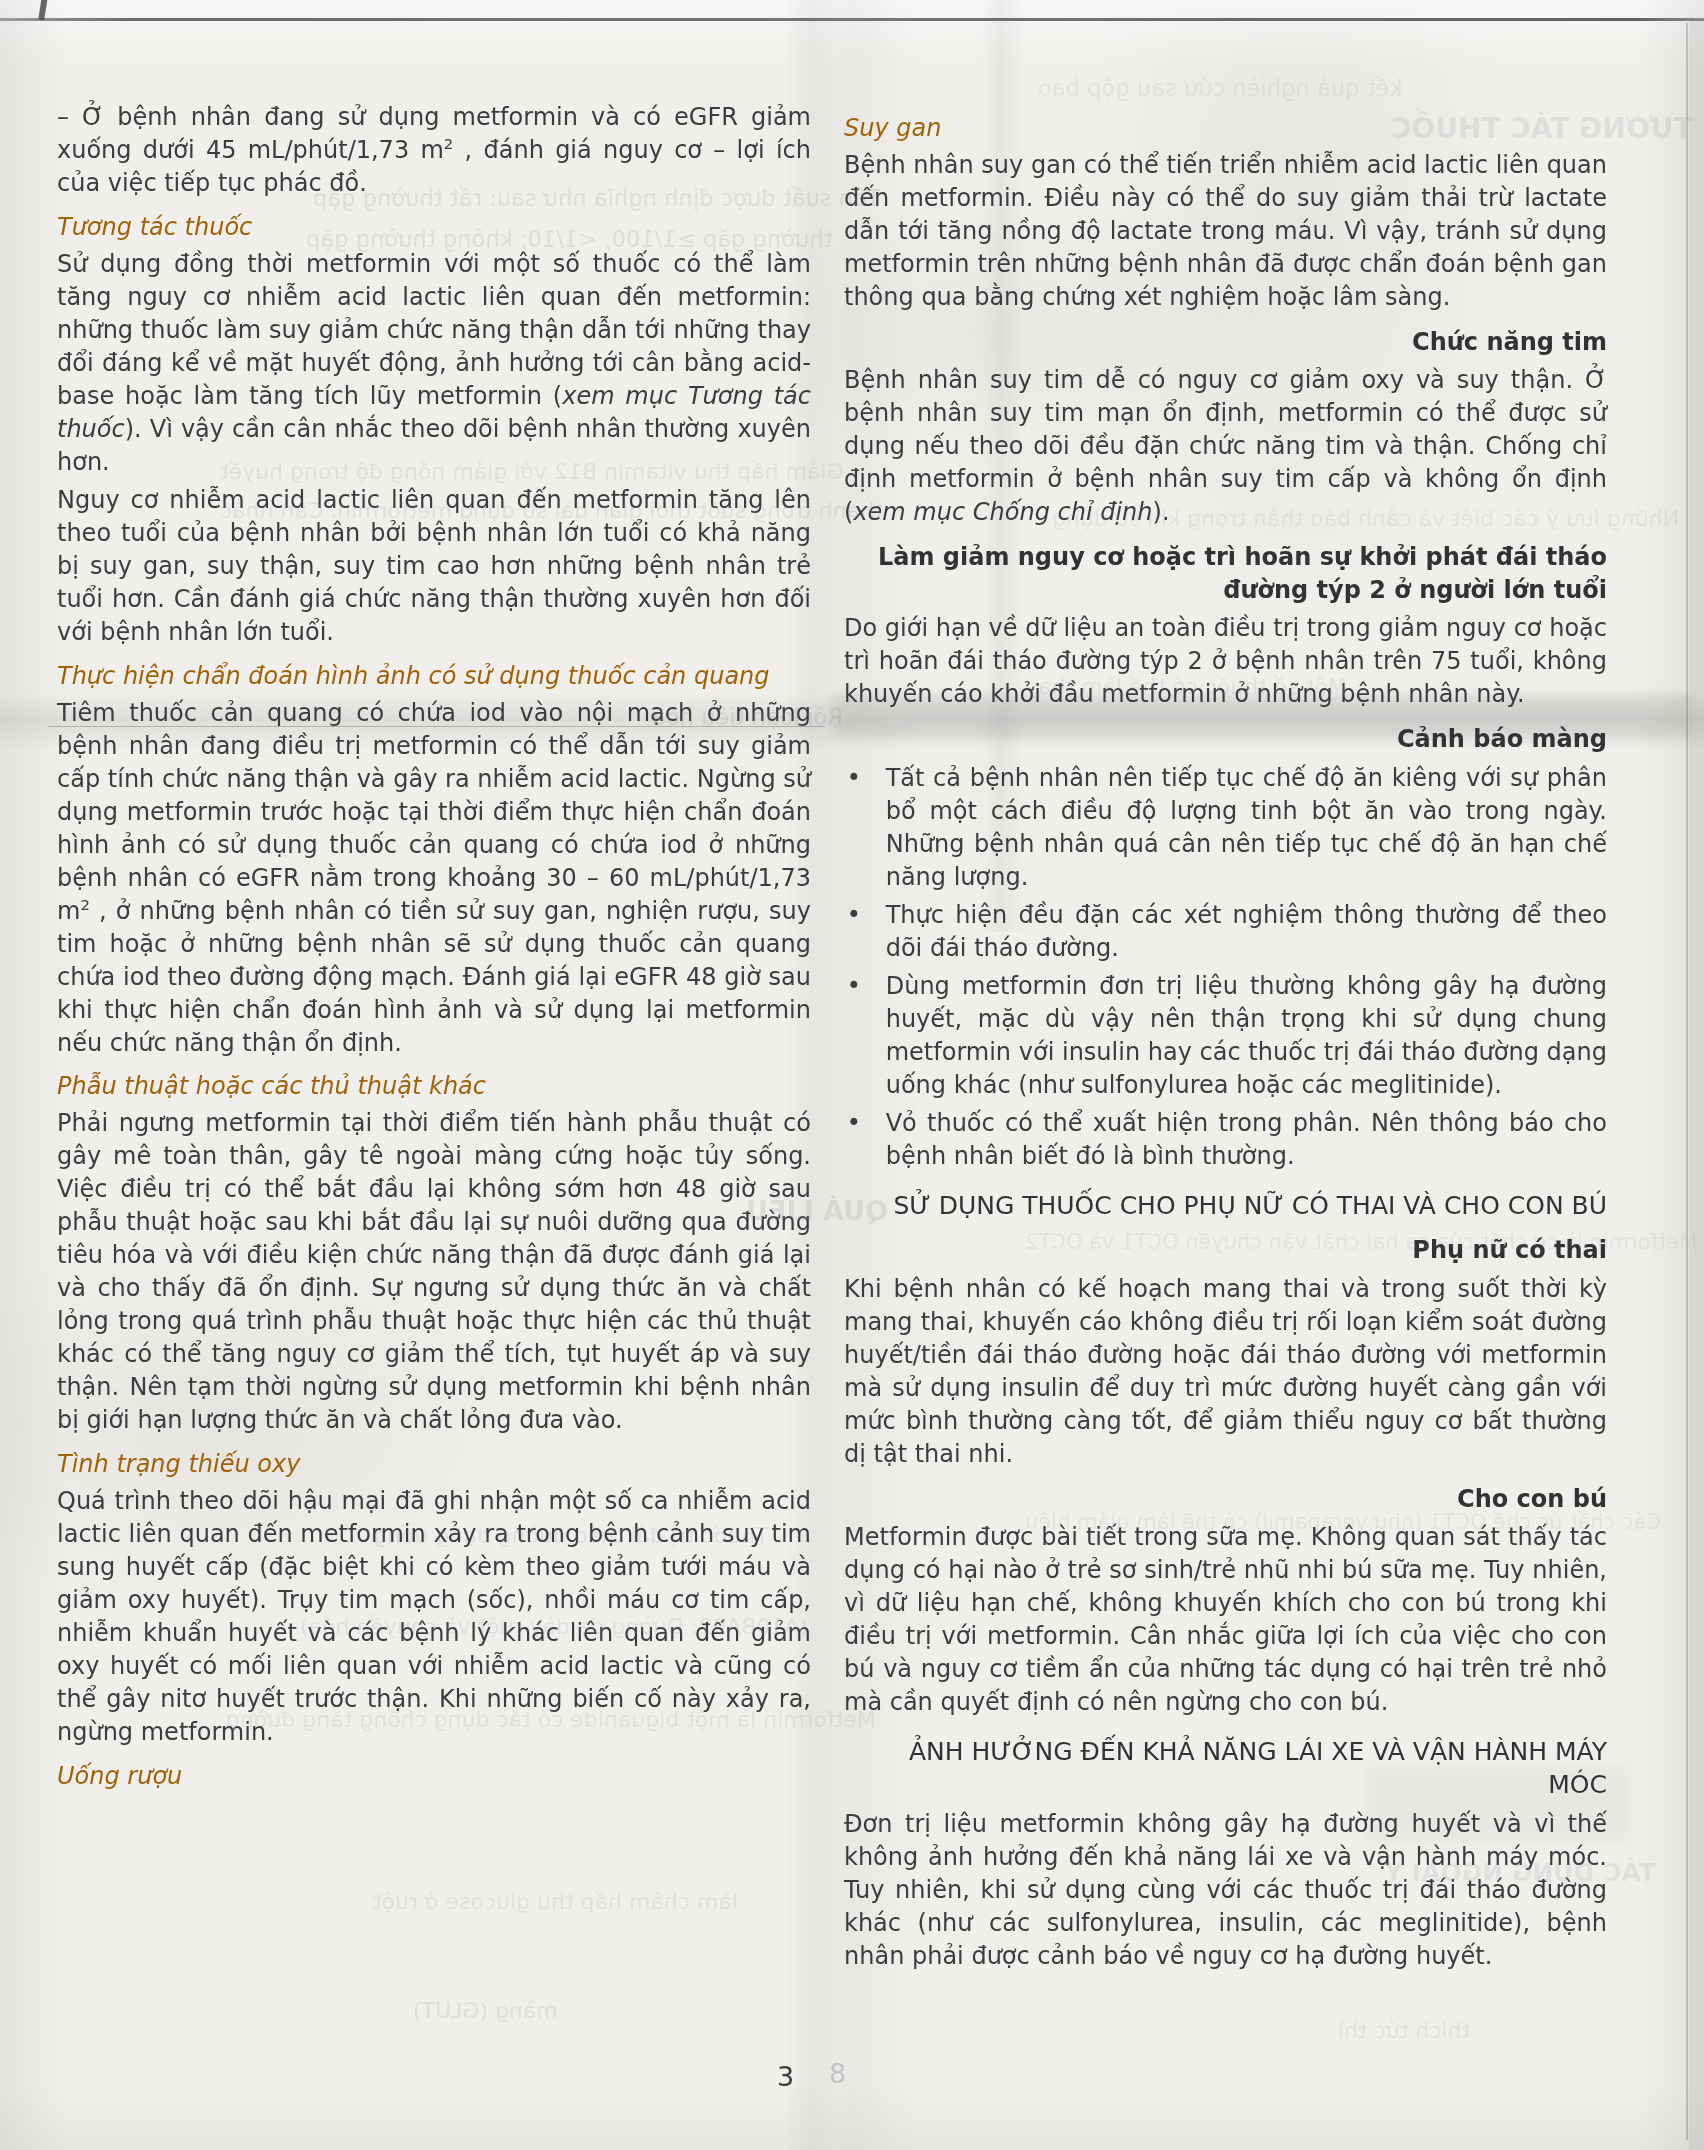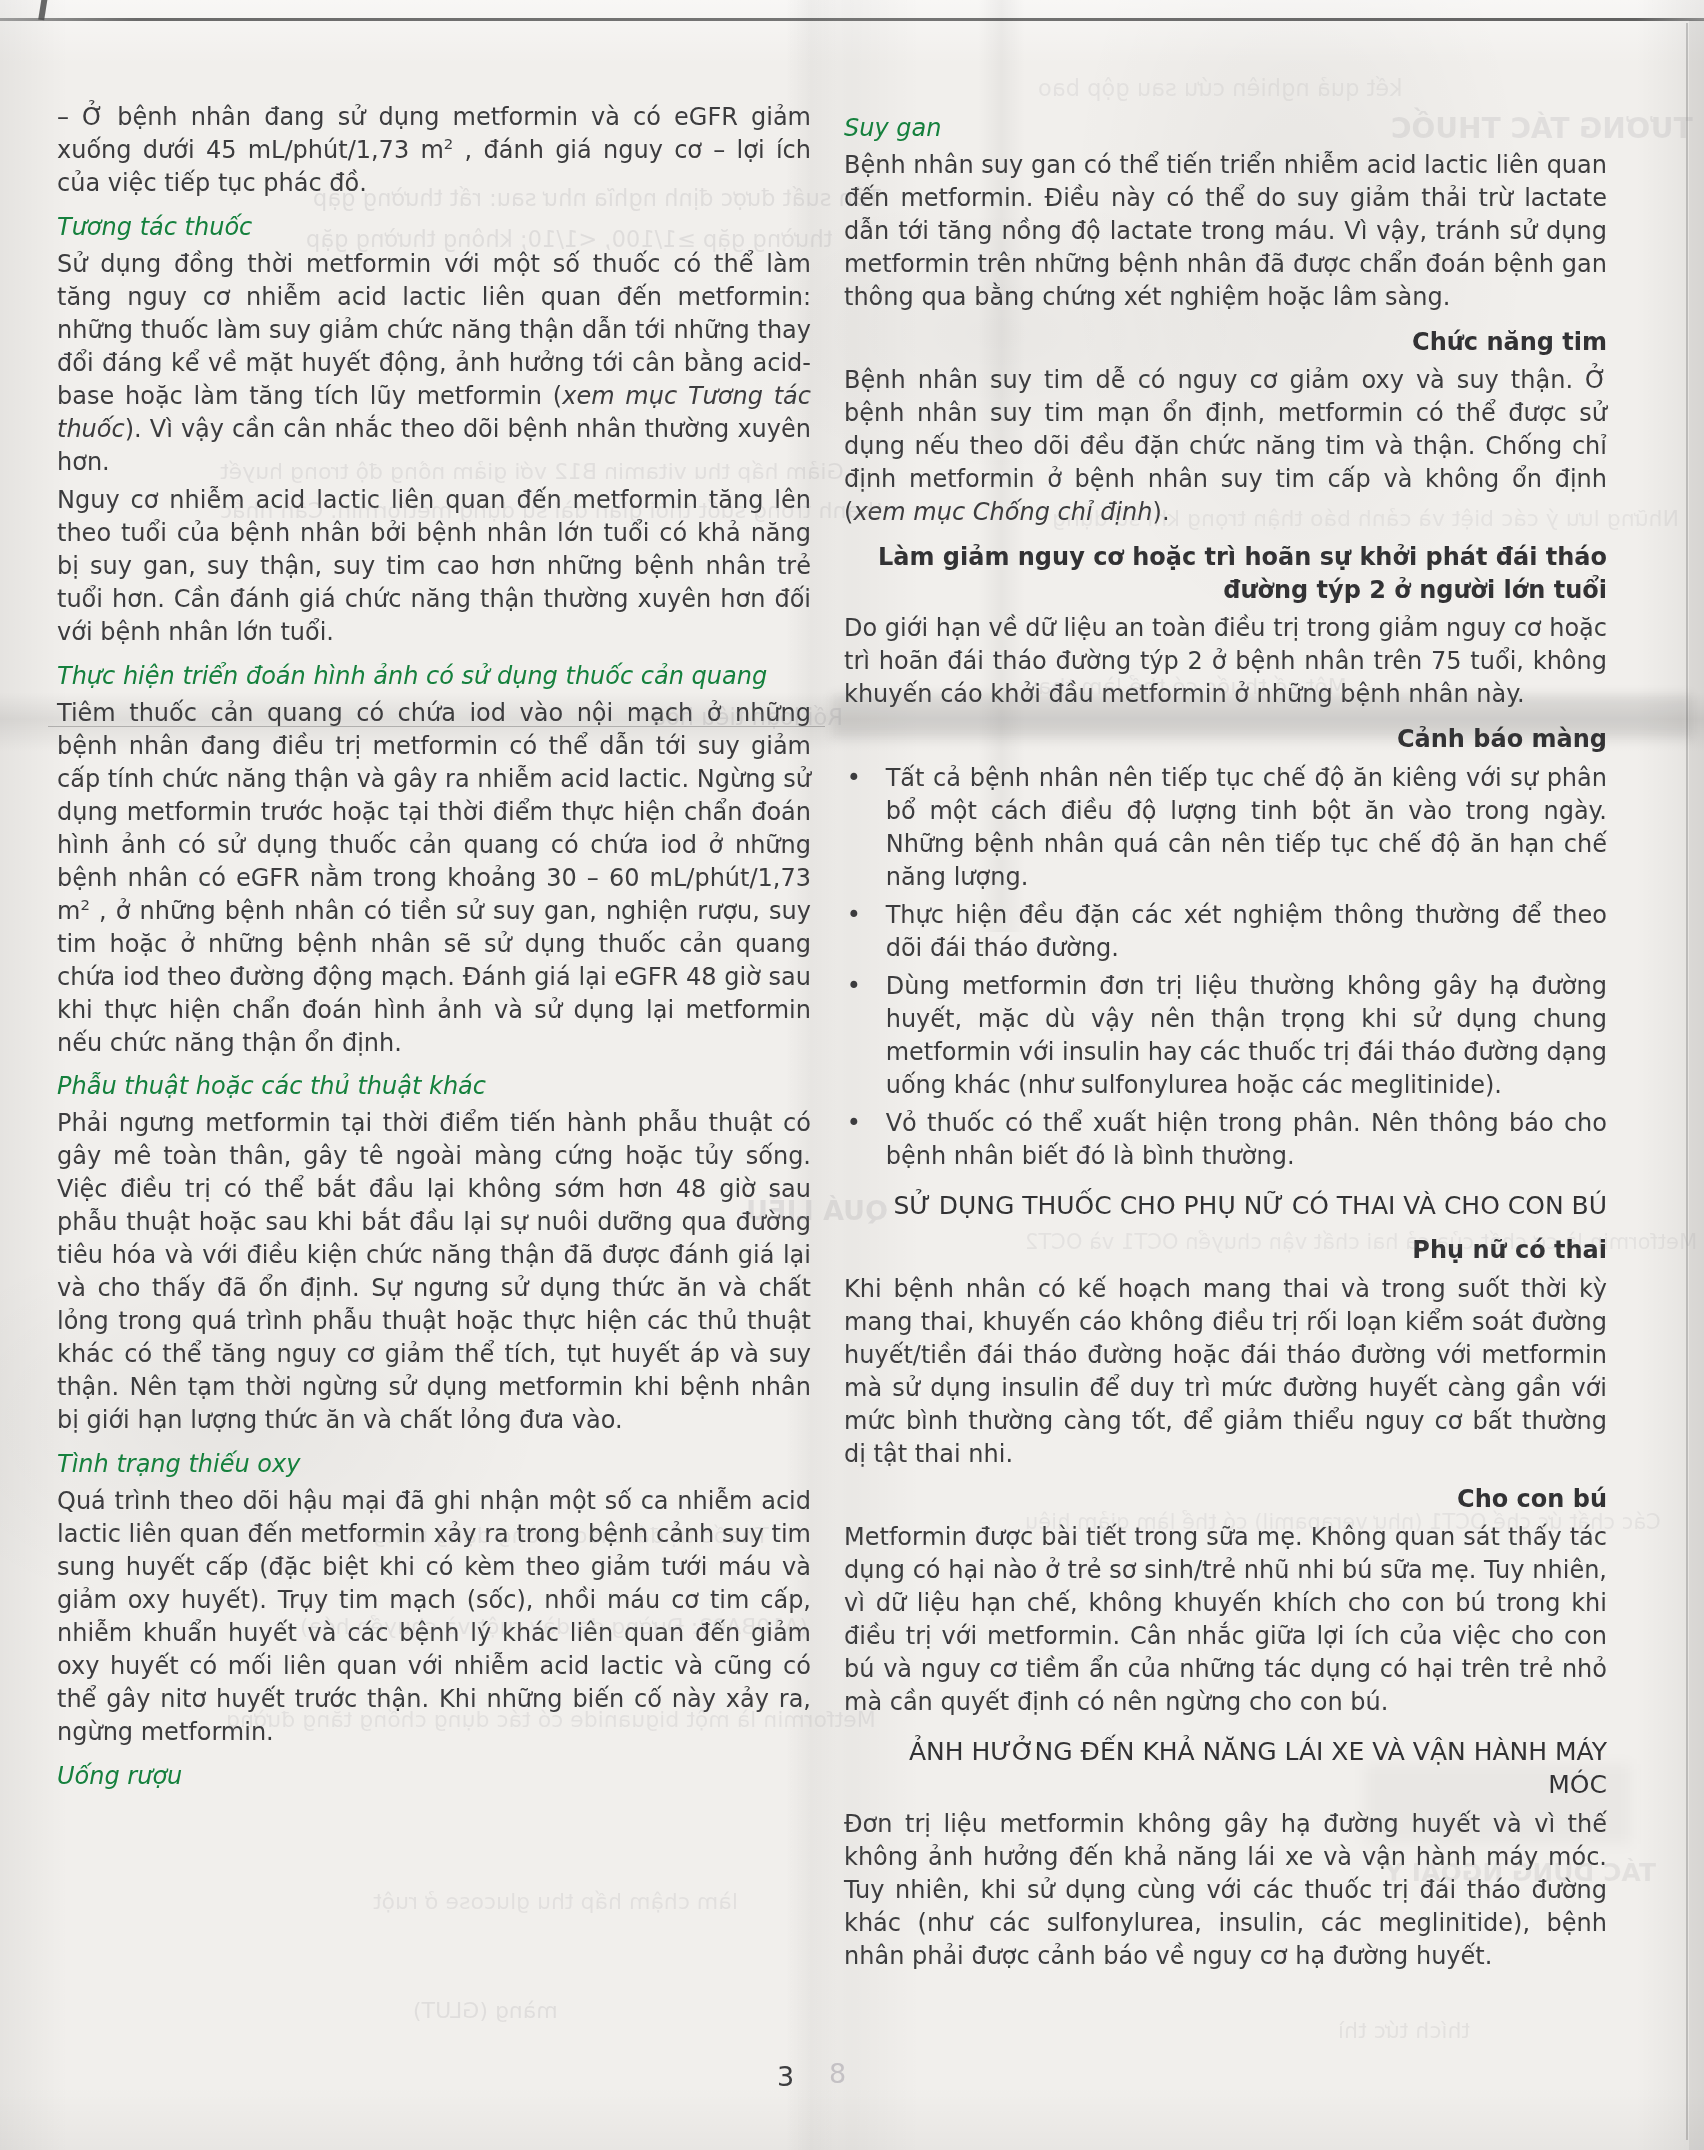--- a/index.html
+++ b/index.html
@@ -30,21 +30,21 @@
   .crease-right-dark{position:absolute;left:832px;top:694px;width:859px;height:43px;background:rgba(40,40,40,.085);filter:blur(4.7px);}
   .streak-a{position:absolute;left:978px;top:0;width:47px;height:932px;background:linear-gradient(90deg,rgba(0,0,0,0) 0%,rgba(0,0,0,.045) 50%,rgba(0,0,0,0) 100%);}
   .streak-b{position:absolute;left:785px;top:0;width:53px;height:2151px;background:linear-gradient(90deg,rgba(0,0,0,0) 0%,rgba(0,0,0,.03) 50%,rgba(0,0,0,0) 100%);}
   .streak-c{position:absolute;left:1365px;top:1764px;width:266px;height:80px;background:rgba(0,0,0,.03);filter:blur(6.7px);}
 
   
   .col{position:absolute;top:84px;font-size:24px;line-height:33px;text-align:justify;margin-top:17px;}
   .col-left{left:57px;width:754px;}
   .col-right{left:844px;width:763px;}
   .p{margin:0 0 5.3px 0;}
-  .h-italic{font-style:italic;margin:10.7px 0 4px;text-align:left;color:#15803d;}
+  .h-italic{font-style:italic;margin:10.7px 0 4px;text-align:left;color:#a16207;}
   .h-bold{font-weight:bold;margin:12px 0 5.3px;text-align:right;color:#323234;}
   .h-caps{font-weight:normal;margin:16px 0 6.7px;text-align:right;color:#323234;font-size:25px;line-height:33px;}
   .ul{margin:0 0 4px 0;}
   .li{display:flex;margin:0 0 5.3px 0;}
   .dot{flex:0 0 39px;width:39px;padding-left:2.7px;}
   .litx{flex:1;text-align:justify;}
   .em{font-style:italic;}
   sup{font-size:0.62em;line-height:0;vertical-align:super;}
 
   .pageno{position:absolute;left:777px;top:2061px;font-size:27px;color:#3e3e40;}
@@ -66,21 +66,21 @@
 <div class="crease-right-dark"></div>
 <div class="streak-a"></div>
 <div class="streak-b"></div>
 <div class="streak-c"></div>
 
 <div class="col col-left" id="col-left">
     <div class="p"><span>– Ở bệnh nhân đang sử dụng metformin và có eGFR giảm xuống dưới 45 mL/phút/1,73 m</span><sup>2</sup><span> , đánh giá nguy cơ – lợi ích của việc tiếp tục phác đồ.</span></div>
     <div class="h-italic"><span>Tương tác thuốc</span></div>
     <div class="p"><span>Sử dụng đồng thời metformin với một số thuốc có thể làm tăng nguy cơ nhiễm acid lactic liên quan đến metformin: những thuốc làm suy giảm chức năng thận dẫn tới những thay đổi đáng kể về mặt huyết động, ảnh hưởng tới cân bằng acid-base hoặc làm tăng tích lũy metformin (</span><span class="em">xem mục Tương tác thuốc</span><span>). Vì vậy cần cân nhắc theo dõi bệnh nhân thường xuyên hơn.</span></div>
     <div class="p"><span>Nguy cơ nhiễm acid lactic liên quan đến metformin tăng lên theo tuổi của bệnh nhân bởi bệnh nhân lớn tuổi có khả năng bị suy gan, suy thận, suy tim cao hơn những bệnh nhân trẻ tuổi hơn. Cần đánh giá chức năng thận thường xuyên hơn đối với bệnh nhân lớn tuổi.</span></div>
-    <div class="h-italic"><span>Thực hiện triển đoán hình ảnh có sử dụng thuốc cản quang</span></div>
+    <div class="h-italic"><span>Thực hiện chẩn đoán hình ảnh có sử dụng thuốc cản quang</span></div>
     <div class="p"><span>Tiêm thuốc cản quang có chứa iod vào nội mạch ở những bệnh nhân đang điều trị metformin có thể dẫn tới suy giảm cấp tính chức năng thận và gây ra nhiễm acid lactic. Ngừng sử dụng metformin trước hoặc tại thời điểm thực hiện chẩn đoán hình ảnh có sử dụng thuốc cản quang có chứa iod ở những bệnh nhân có eGFR nằm trong khoảng 30 – 60 mL/phút/1,73 m</span><sup>2</sup><span> , ở những bệnh nhân có tiền sử suy gan, nghiện rượu, suy tim hoặc ở những bệnh nhân sẽ sử dụng thuốc cản quang chứa iod theo đường động mạch. Đánh giá lại eGFR 48 giờ sau khi thực hiện chẩn đoán hình ảnh và sử dụng lại metformin nếu chức năng thận ổn định.</span></div>
     <div class="h-italic"><span>Phẫu thuật hoặc các thủ thuật khác</span></div>
     <div class="p"><span>Phải ngưng metformin tại thời điểm tiến hành phẫu thuật có gây mê toàn thân, gây tê ngoài màng cứng hoặc tủy sống. Việc điều trị có thể bắt đầu lại không sớm hơn 48 giờ sau phẫu thuật hoặc sau khi bắt đầu lại sự nuôi dưỡng qua đường tiêu hóa và với điều kiện chức năng thận đã được đánh giá lại và cho thấy đã ổn định. Sự ngưng sử dụng thức ăn và chất lỏng trong quá trình phẫu thuật hoặc thực hiện các thủ thuật khác có thể tăng nguy cơ giảm thể tích, tụt huyết áp và suy thận. Nên tạm thời ngừng sử dụng metformin khi bệnh nhân bị giới hạn lượng thức ăn và chất lỏng đưa vào.</span></div>
     <div class="h-italic"><span>Tình trạng thiếu oxy</span></div>
     <div class="p"><span>Quá trình theo dõi hậu mại đã ghi nhận một số ca nhiễm acid lactic liên quan đến metformin xảy ra trong bệnh cảnh suy tim sung huyết cấp (đặc biệt khi có kèm theo giảm tưới máu và giảm oxy huyết). Trụy tim mạch (sốc), nhồi máu cơ tim cấp, nhiễm khuẩn huyết và các bệnh lý khác liên quan đến giảm oxy huyết có mối liên quan với nhiễm acid lactic và cũng có thể gây nitơ huyết trước thận. Khi những biến cố này xảy ra, ngừng metformin.</span></div>
     <div class="h-italic"><span>Uống rượu</span></div>
   </div>
 <div class="col col-right" id="col-right">
     <div class="h-italic"><span>Suy gan</span></div>
     <div class="p"><span>Bệnh nhân suy gan có thể tiến triển nhiễm acid lactic liên quan đến metformin. Điều này có thể do suy giảm thải trừ lactate dẫn tới tăng nồng độ lactate trong máu. Vì vậy, tránh sử dụng metformin trên những bệnh nhân đã được chẩn đoán bệnh gan thông qua bằng chứng xét nghiệm hoặc lâm sàng.</span></div>

